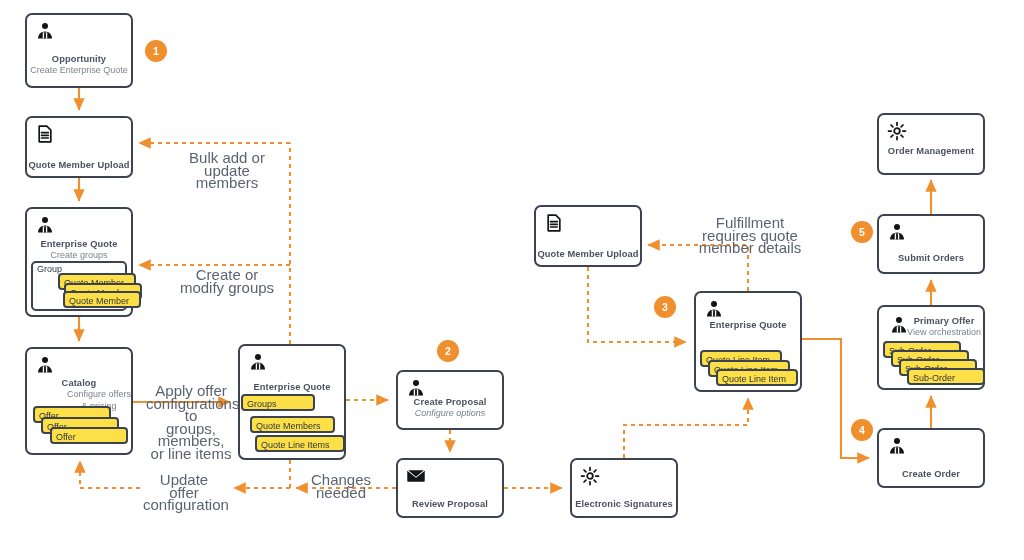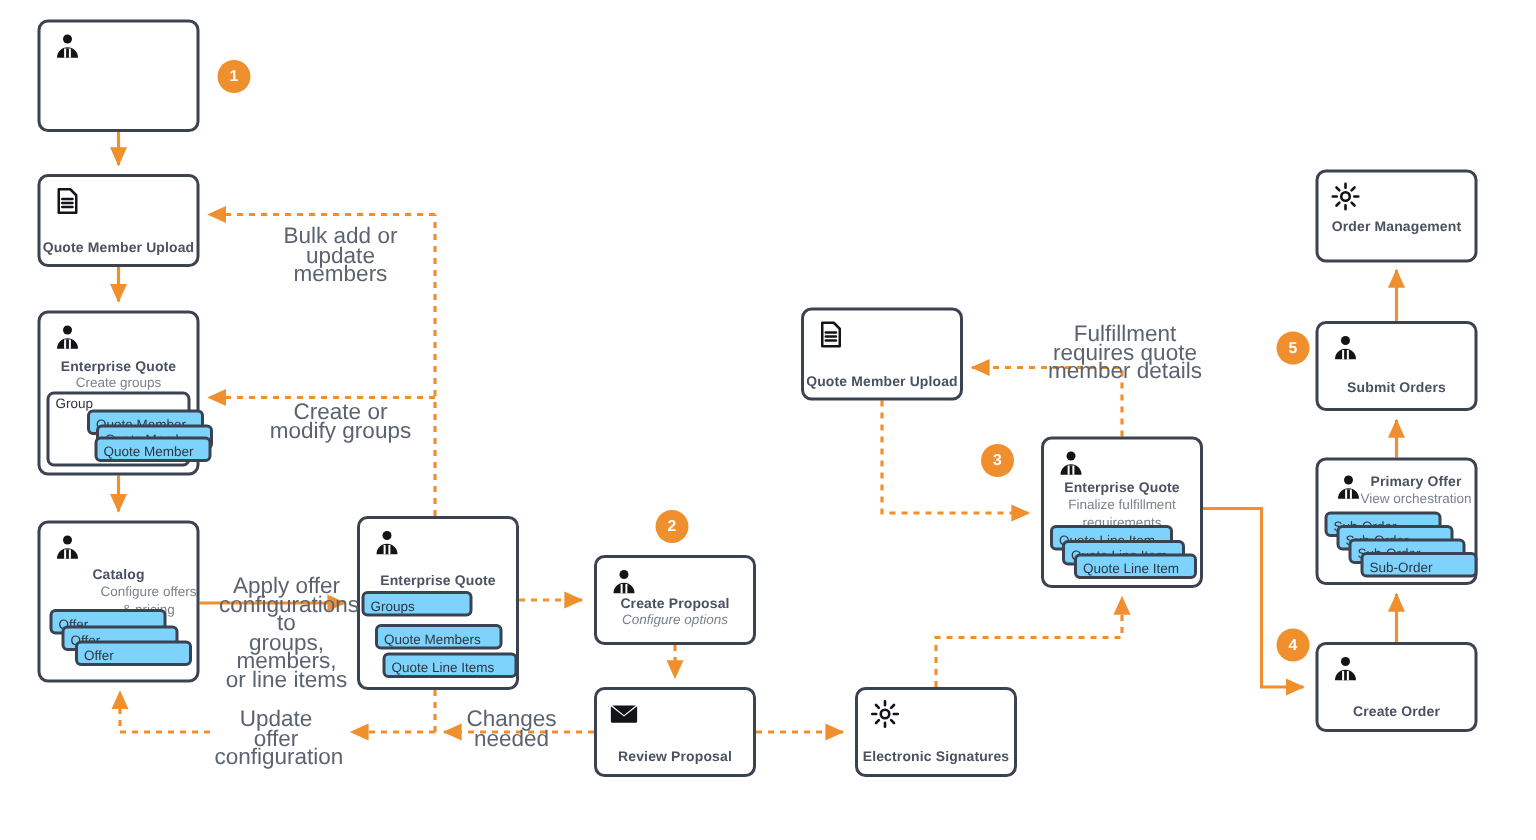--- a/index.html
+++ b/index.html
@@ -59,21 +59,21 @@
     font-size: 9px;
     font-weight: normal;
     color: #7b828d;
     line-height: 11.5px;
   }
   .chip {
     position: absolute;
     box-sizing: border-box;
     border: 2px solid #3b4250;
     border-radius: 4px;
-    background: #7dd3fc;
+    background: #fde047;
     font-size: 9px;
     color: #2f3540;
     line-height: 16px;
     height: 17px;
     padding-left: 4px;
     text-align: left;
     white-space: nowrap;
     overflow: hidden;
   }
   .groupbox {
@@ -166,20 +166,24 @@
   </svg>
 
   <div id="nodes-layer">
       <div class="node" style="left: 25px; top: 13px; width: 108px; height: 75px;">
         <span class="ico"><svg viewBox="0 0 24 24" width="20" height="20" fill="currentColor">
             <circle cx="12" cy="6" r="3.6"></circle>
             <path d="M3.6 21c0-5 3.8-8.4 8.4-8.4S20.4 16 20.4 21z"></path>
             <rect x="9.3" y="13.6" width="5.4" height="7.4" fill="#fff"></rect>
             <rect x="10.9" y="13.6" width="2.2" height="7.4" fill="currentColor"></rect>
           </svg></span>
+        <div class="titlewrap" style="top: 38px;">
+          <div class="n-title">Opportunity</div>
+          <div class="n-sub" style="white-space: pre-line;">Create Enterprise Quote</div>
+        </div>
       </div>
       <div class="node" style="left: 25px; top: 116px; width: 108px; height: 62px;">
         <span class="ico"><svg viewBox="0 0 24 24" width="20" height="20" fill="none" stroke="currentColor" stroke-width="2">
             <path d="M5 2.6h9.2L19 7.4V21.4H5z" stroke-linejoin="round"></path>
             <path d="M7.8 10.4h8.2M7.8 13.6h8.2M7.8 16.8h8.2" stroke-linecap="round"></path>
           </svg></span>
         <div class="titlewrap" style="top: 41px;">
           <div class="n-title">Quote Member Upload</div>
         </div>
       </div>
@@ -260,22 +264,20 @@
       </div>
       <div class="node" style="left: 694px; top: 291px; width: 108px; height: 101px;">
         <span class="ico"><svg viewBox="0 0 24 24" width="20" height="20" fill="currentColor">
             <circle cx="12" cy="6" r="3.6"></circle>
             <path d="M3.6 21c0-5 3.8-8.4 8.4-8.4S20.4 16 20.4 21z"></path>
             <rect x="9.3" y="13.6" width="5.4" height="7.4" fill="#fff"></rect>
             <rect x="10.9" y="13.6" width="2.2" height="7.4" fill="currentColor"></rect>
           </svg></span>
         <div class="titlewrap" style="top: 26px;">
           <div class="n-title">Enterprise Quote</div>
-          <div class="n-sub" style="white-space: pre-line;">Finalize fulfillment
-requirements</div>
         </div>
       </div>
       <div class="node" style="left: 877px; top: 113px; width: 108px; height: 62px;">
         <span class="ico"><svg viewBox="0 0 24 24" width="20" height="20" fill="none" stroke="currentColor" stroke-width="2.1">
             <circle cx="12" cy="12" r="3.4"></circle>
             <path d="M12 1.8v3.2M12 19v3.2M1.8 12h3.2M19 12h3.2M4.8 4.8l2.3 2.3M16.9 16.9l2.3 2.3M19.2 4.8l-2.3 2.3M7.1 16.9l-2.3 2.3" stroke-linecap="round"></path>
           </svg></span>
         <div class="titlewrap" style="top: 30px;">
           <div class="n-title">Order Management</div>
         </div>

